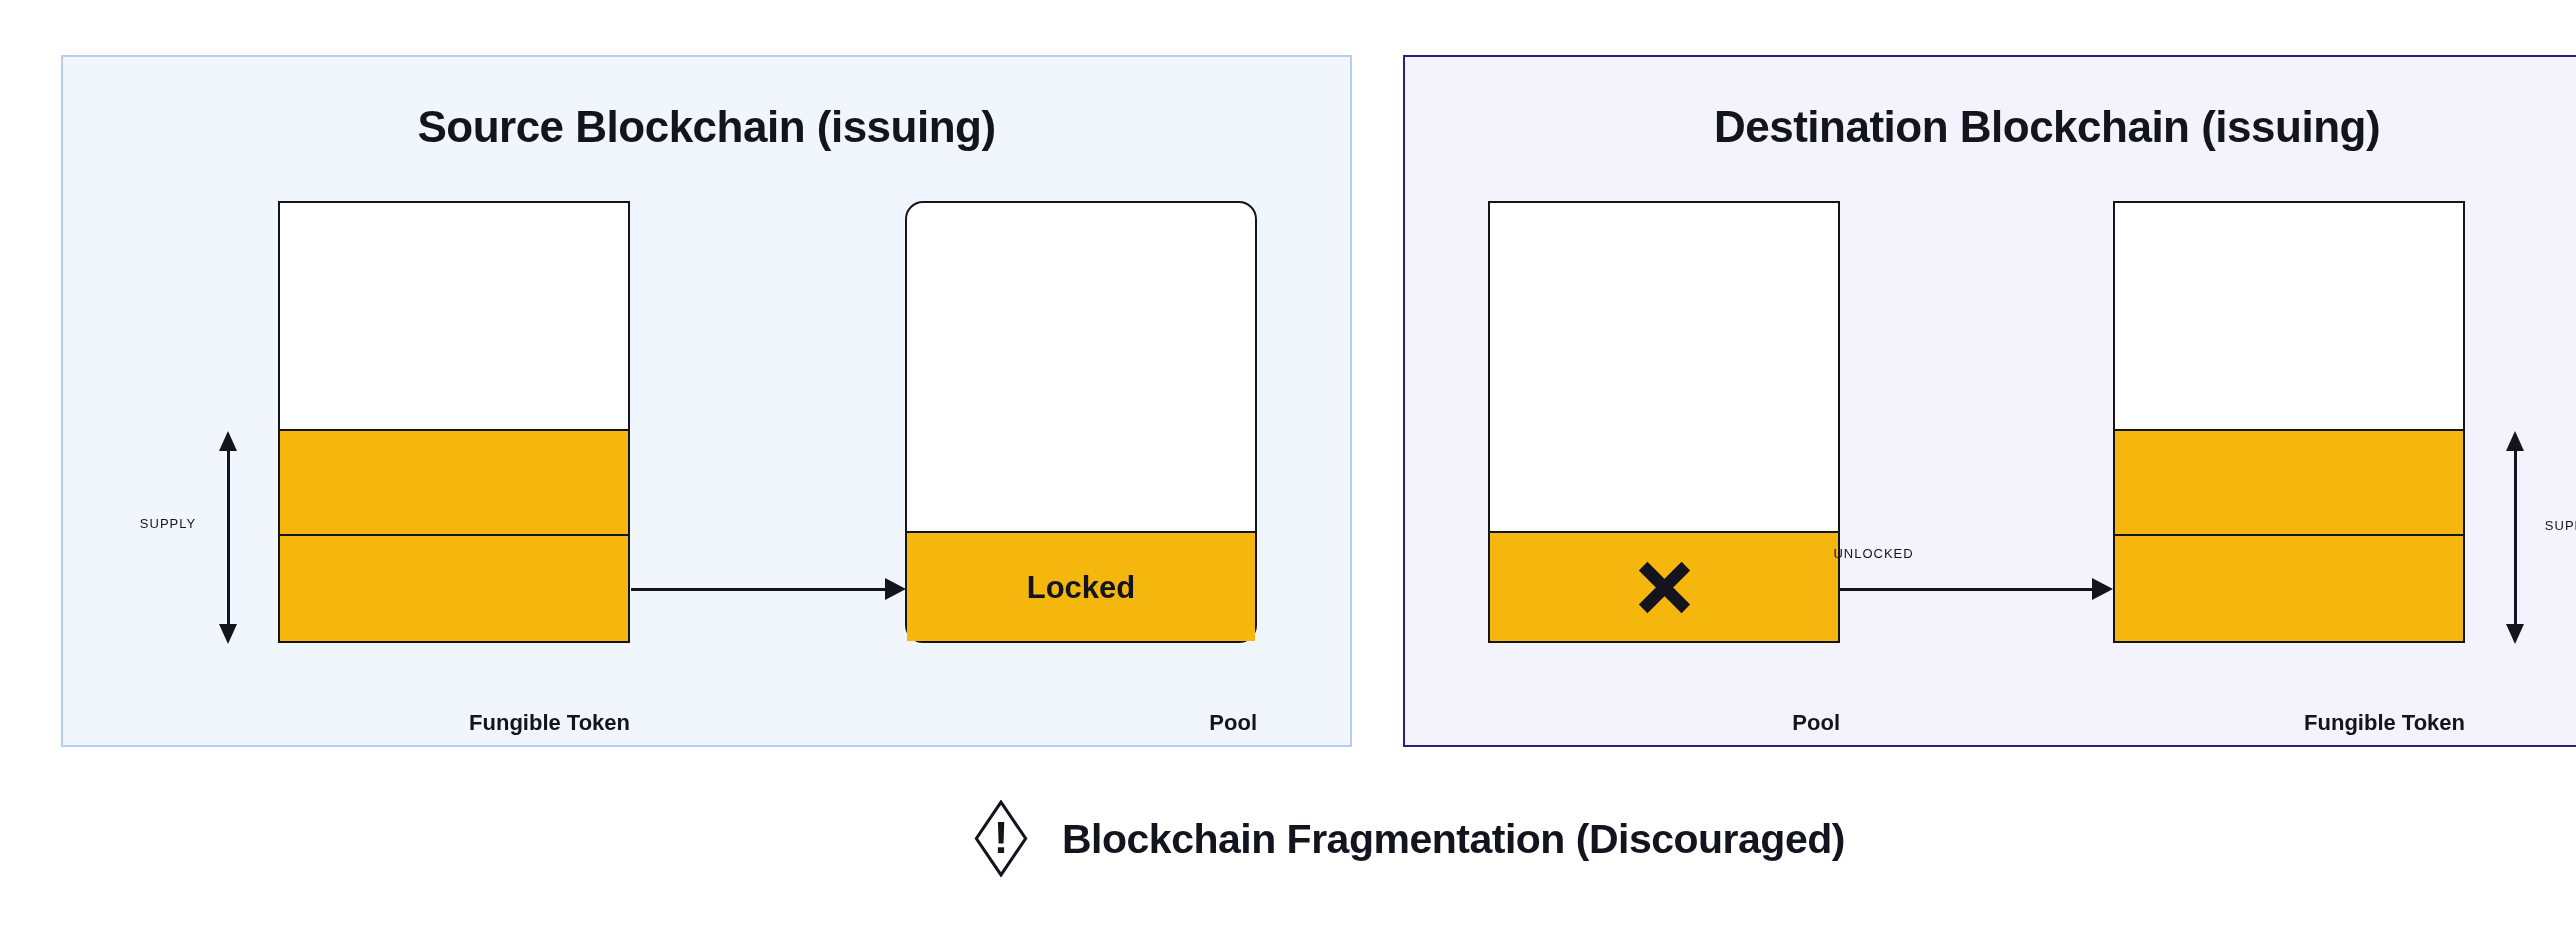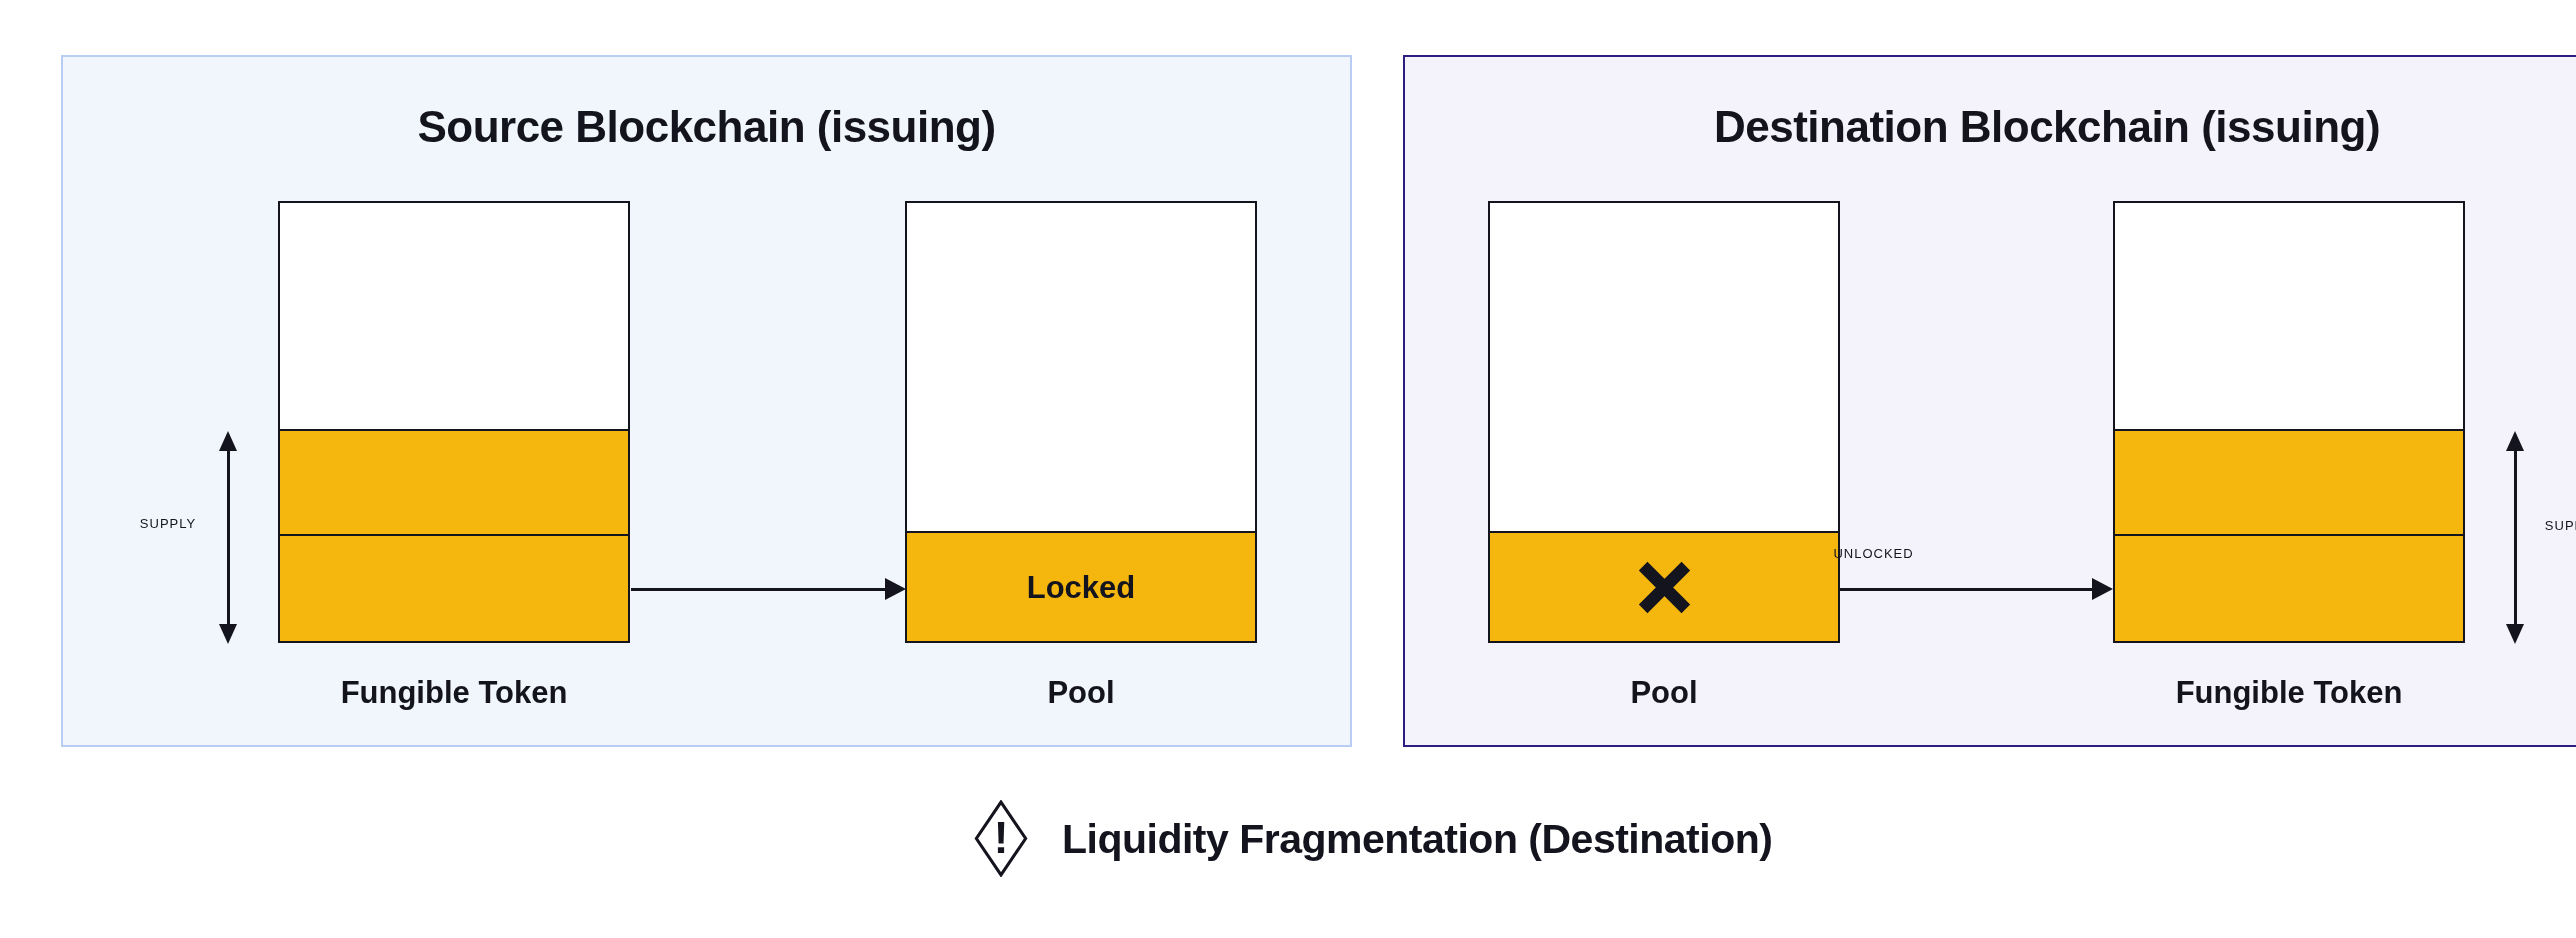--- a/index.html
+++ b/index.html
@@ -19,25 +19,25 @@
   
   .bar{position:absolute;top:201px;width:352px;height:442px;box-sizing:border-box;border:2.1px solid var(--ink,#14141f);background:var(--bar-fill,#ffffff);display:flex;flex-direction:column;}
   .bar .sec{box-sizing:border-box;width:100%;display:flex;align-items:center;justify-content:center;}
   .bar .sec.orange{background:var(--accent-orange,#F5B70D);border-top:2.1px solid var(--ink,#14141f);}
   .sec.h-empty-token{height:226px;}
   .sec.h-supply-a{height:105px;}
   .sec.h-supply-b{height:107px;}
   .sec.h-empty-pool{height:328px;}
   .sec.h-pool-fill{height:110px;}
   .bar.l-fungible{left:278px;}
-  .bar.l-pool{left:905px;}
+  .bar.l-pool{left:905px;border-radius:18px;}
   .bar.r-pool{left:1488px;}
   .bar.r-fungible{left:2113px;}
   
-  .bar-label{position:absolute;top:677px;width:352px;text-align:center;font-size:31px;font-weight:600;line-height:1;}
+  .bar-label{position:absolute;top:712px;width:352px;text-align:right;font-size:22px;font-weight:600;line-height:1;}
   .bar-label.l-fungible{left:278px;}
   .bar-label.l-pool{left:905px;}
   .bar-label.r-pool{left:1488px;}
   .bar-label.r-fungible{left:2113px;}
   .locked-text{font-size:31px;font-weight:600;line-height:1;}
   
   .annot{position:absolute;font-size:13px;font-weight:500;letter-spacing:1px;line-height:1;text-align:center;}
   .annot.supply-left{left:119px;top:517px;width:98px;}
   .annot.supply-right{left:2524px;top:519px;width:98px;}
   .annot.unlocked{left:1796px;top:547px;width:155px;}
@@ -133,16 +133,16 @@
 
   <span class="annot supply-right">SUPPLY</span>
 
   <span class="bar-label r-pool">Pool</span>
   <span class="bar-label r-fungible">Fungible Token</span>
 
   <svg class="warning-diamond" viewBox="0 0 104 150" aria-hidden="true">
     <polygon points="52,4 100,75 52,146 4,75"></polygon>
     <text x="52" y="104" text-anchor="middle">!</text>
   </svg>
-  <span class="caption-text">Liquidity Fragmentation (Destination)</span>
+  <span class="caption-text">Blockchain Fragmentation (Discouraged)</span>
 
 </div>
 
 
 </body></html>

